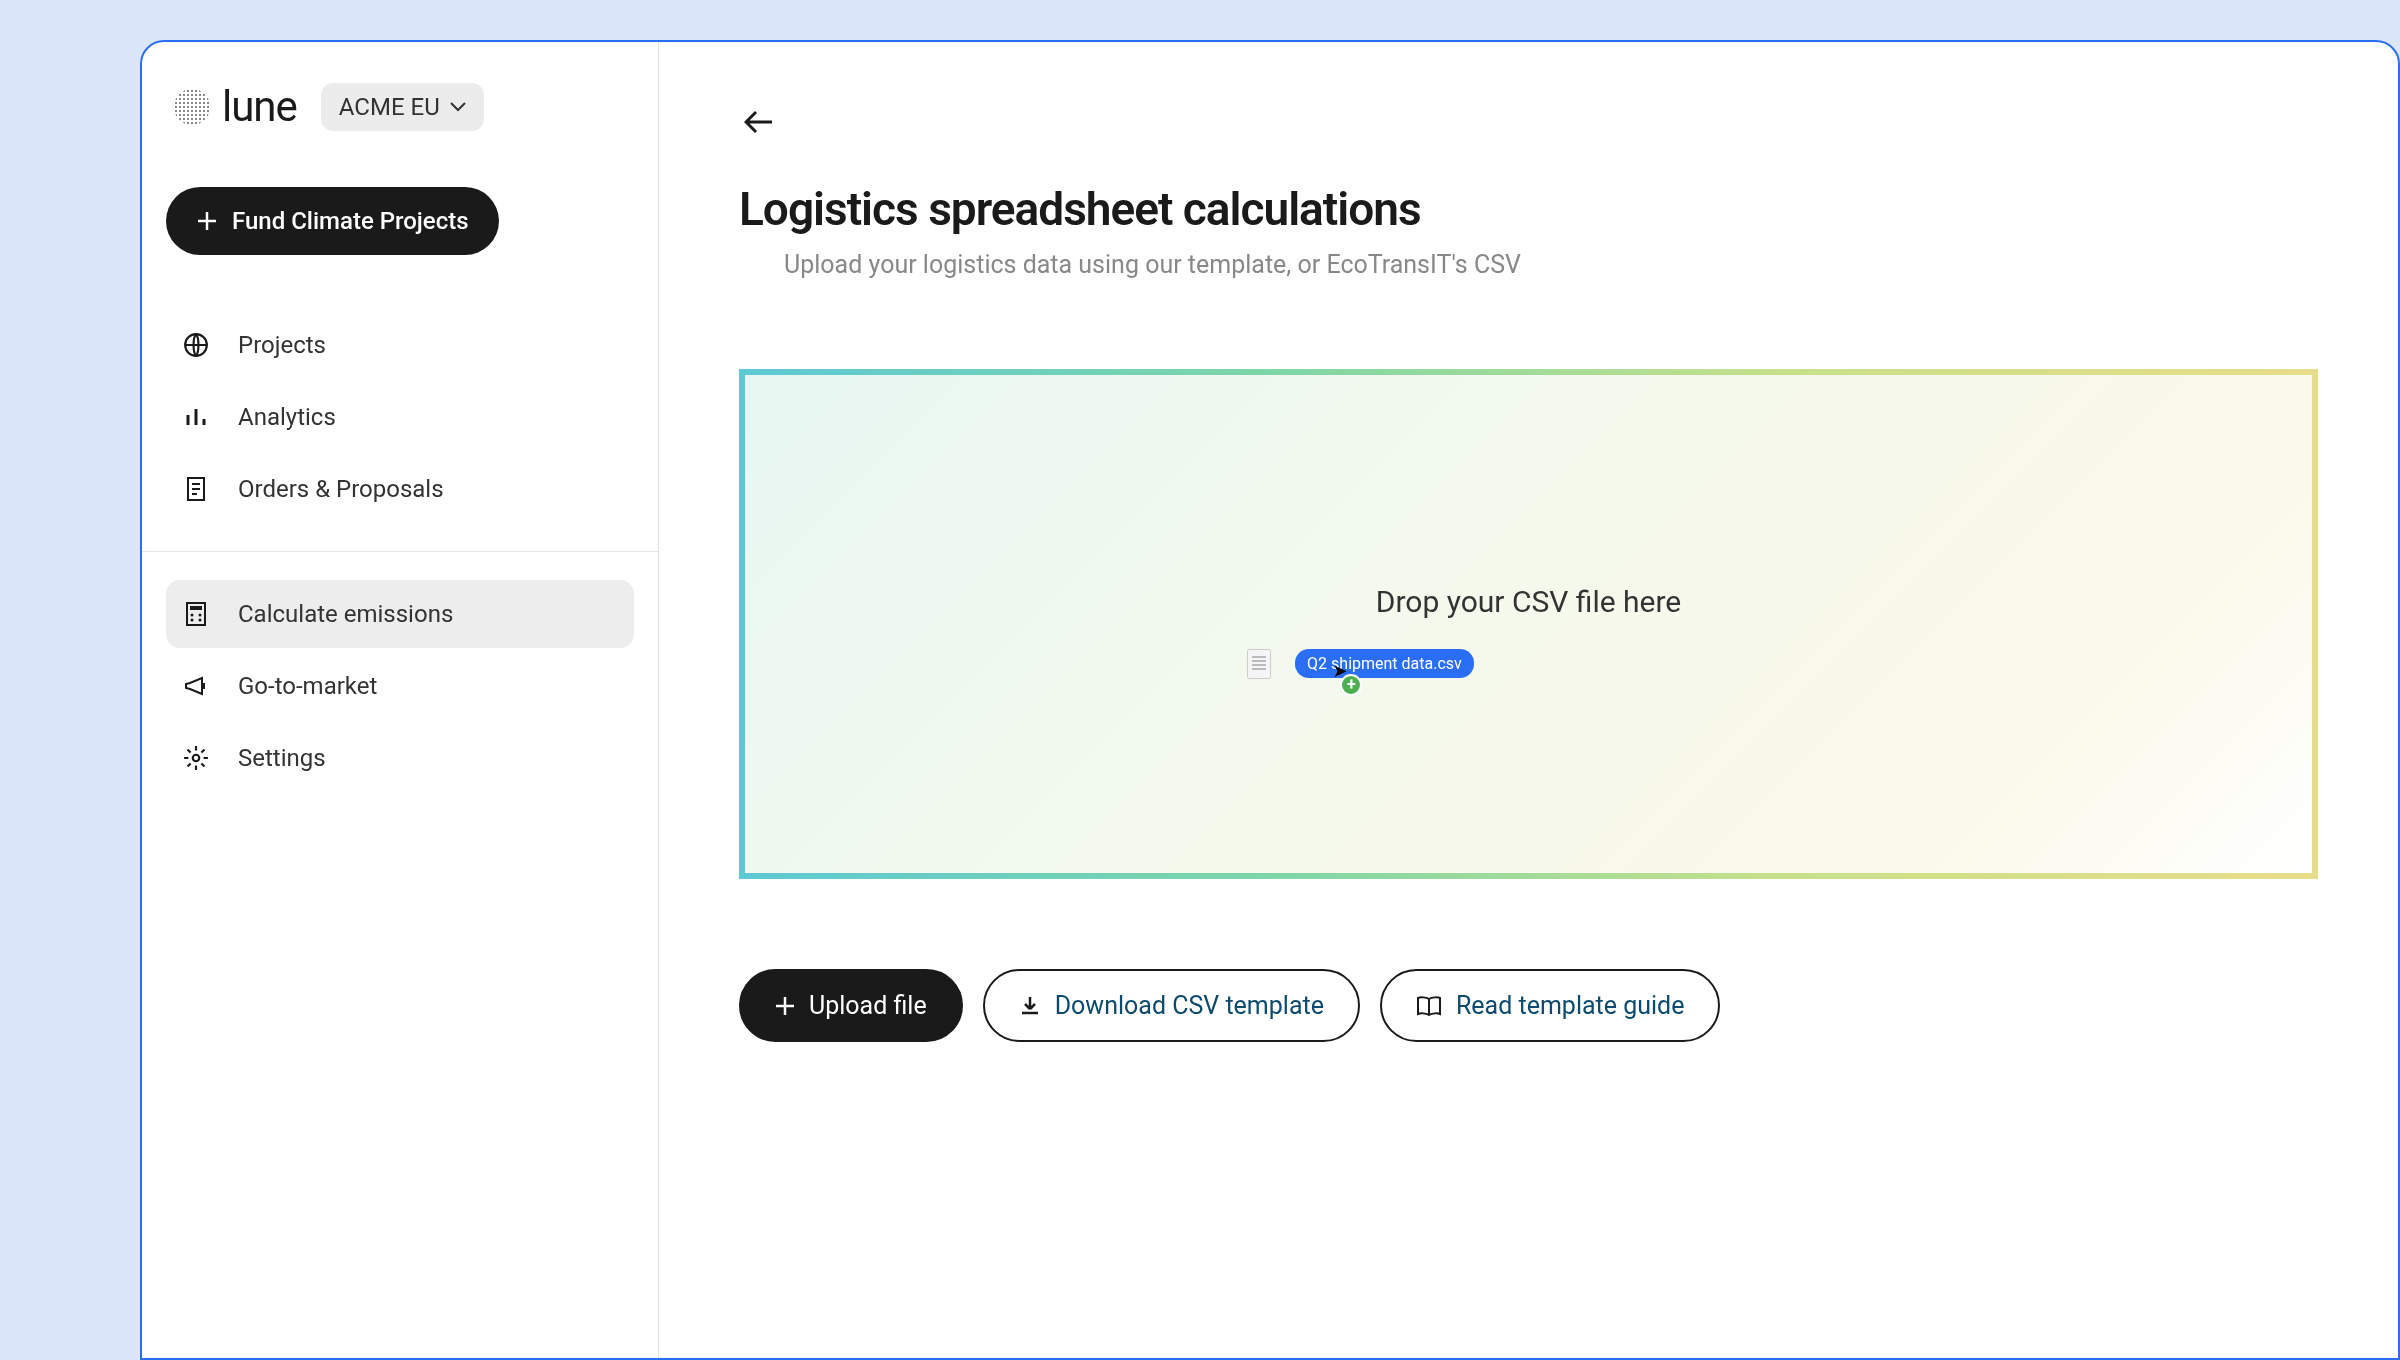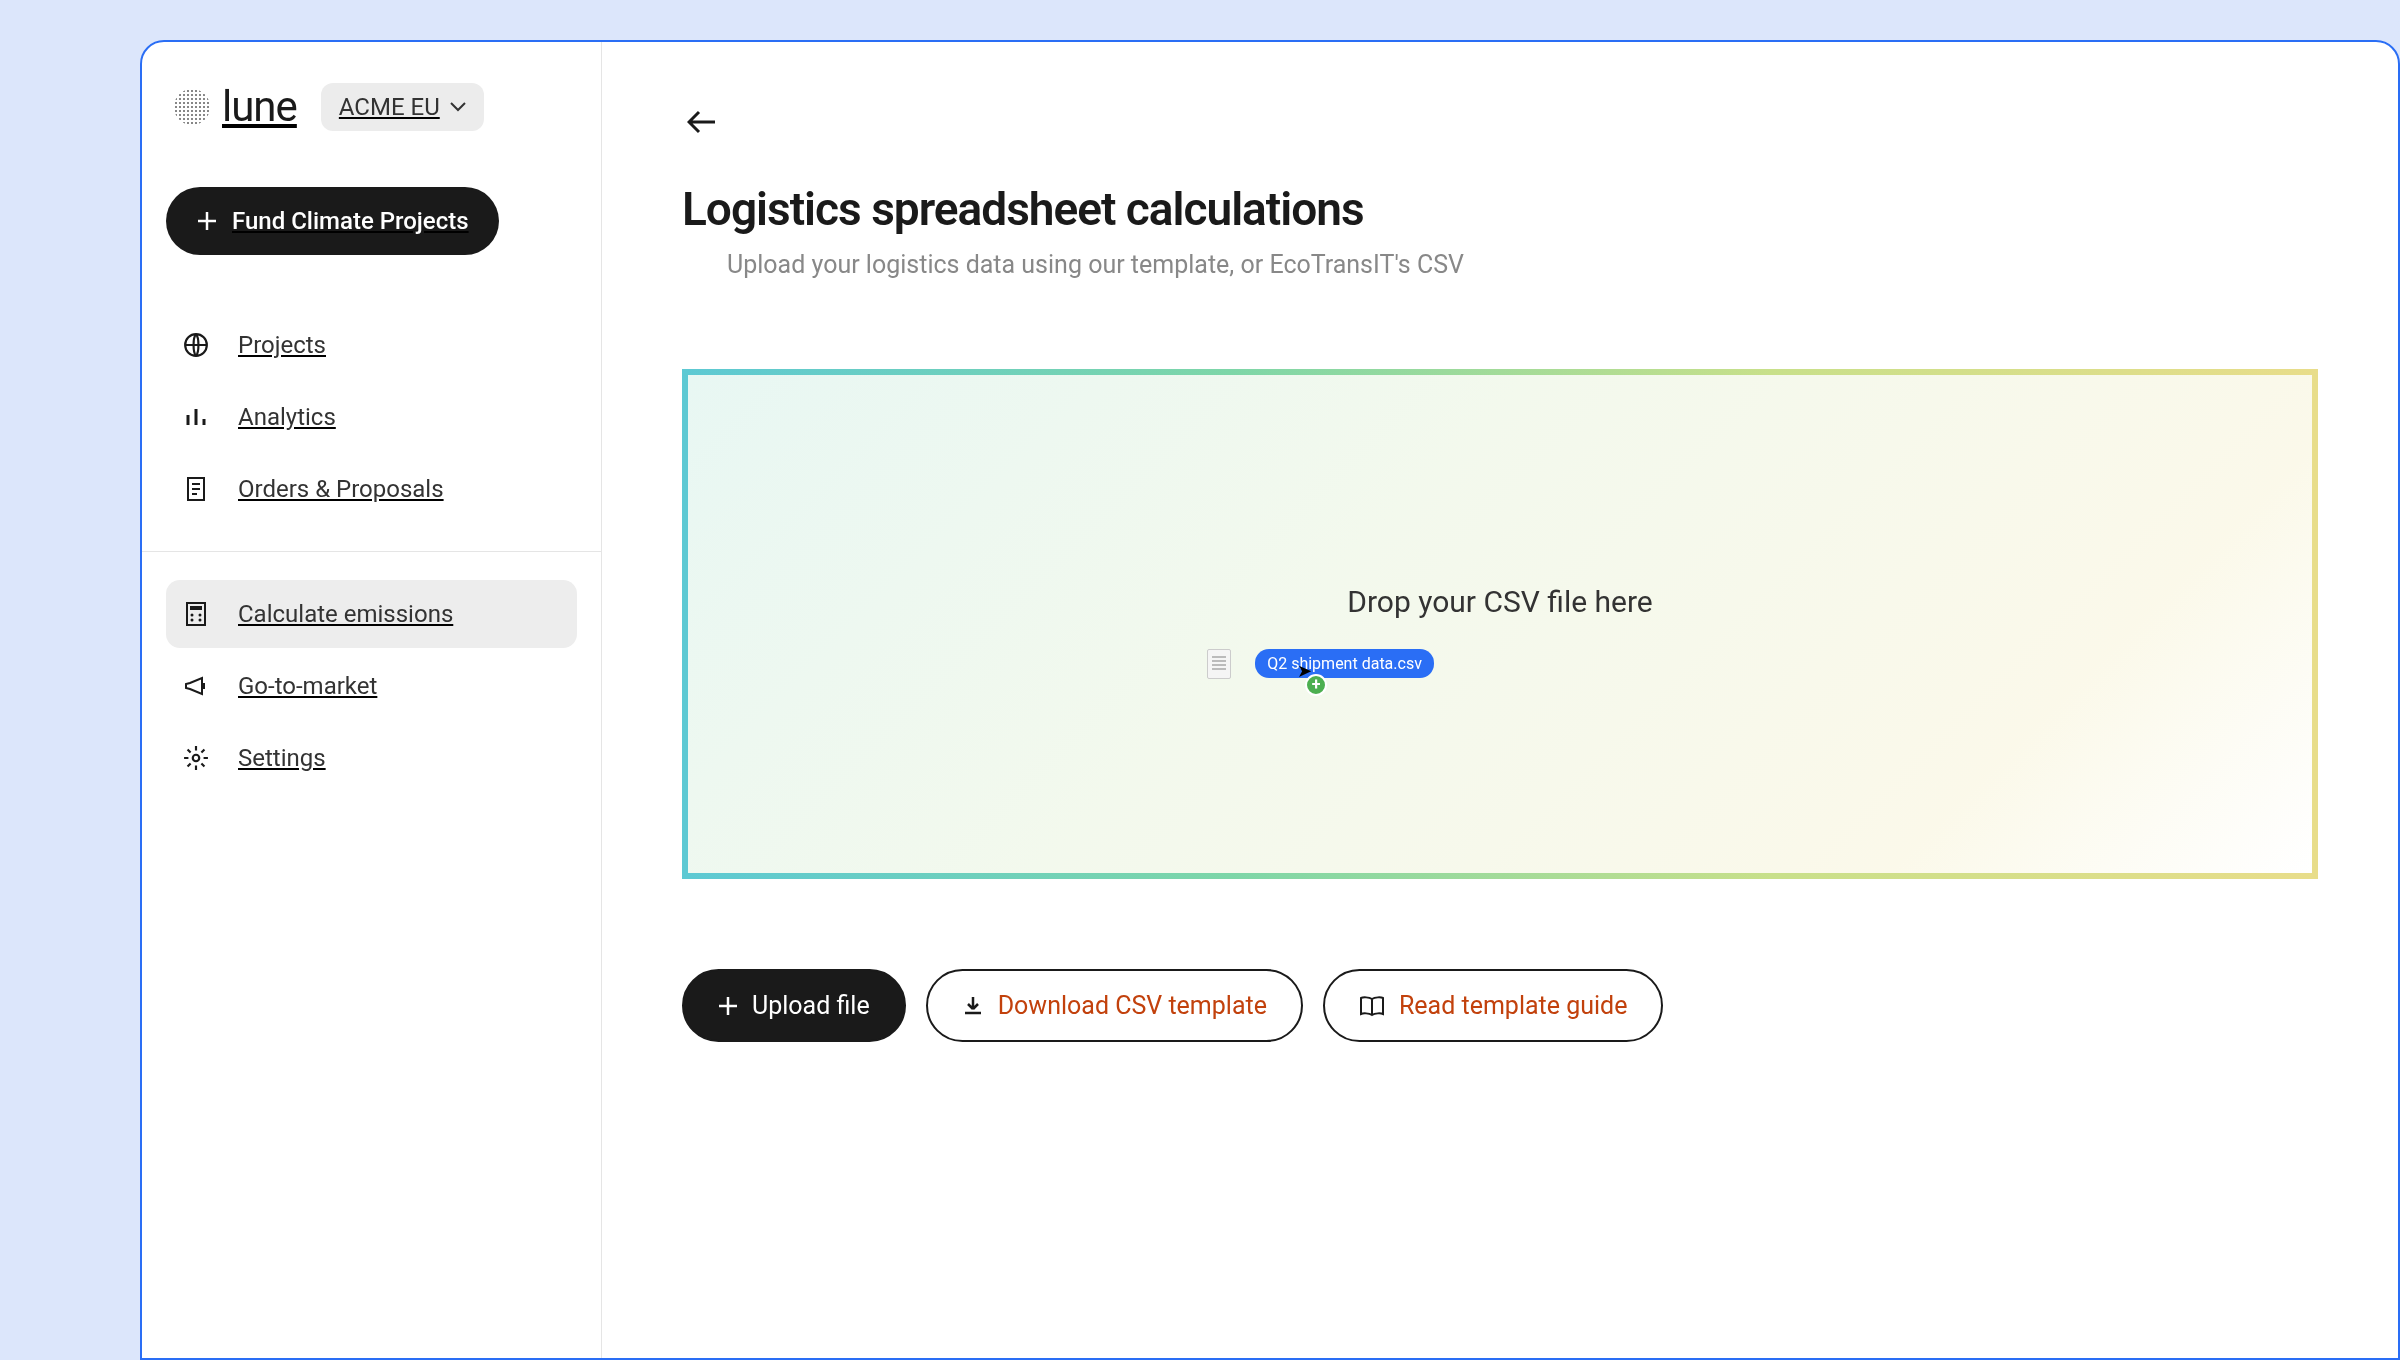--- a/index.html
+++ b/index.html
@@ -1,18 +1,18 @@
 <!DOCTYPE html>
 <html><head>
   <meta charset="utf-8">
   <style>
     * { margin: 0; padding: 0; box-sizing: border-box; font-family: -apple-system, BlinkMacSystemFont, 'Segoe UI', Roboto, sans-serif; }
     body { background: #dce6fb; padding: 40px 0 0 0; overflow: hidden; }
     .window { background: #fff; border-radius: 24px 24px 0 0; border: 2px solid #2a6ef5; width: 2260px; height: 1320px; margin-left: 140px; display: flex; overflow: hidden; }
-    .sidebar { width: 460px; border-right: 1px solid #e5e5e5; padding: 40px 24px 0 24px; display: flex; flex-direction: column; text-decoration: underline; }
+    .sidebar { width: 517px; border-right: 1px solid #e5e5e5; padding: 40px 24px 0 24px; display: flex; flex-direction: column; }
     .sidebar-top { display: flex; align-items: center; gap: 24px; padding: 0 8px; }
     .logo { display: flex; align-items: center; gap: 12px; }
     .logo-icon { width: 36px; height: 36px; border-radius: 50%; background: radial-gradient(circle, #555 1px, transparent 1px); background-size: 4px 4px; opacity: .7; }
     .logo-text { font-size: 42px; font-weight: 400; letter-spacing: -1px; color: #1a1a1a; }
     .org-select { display: flex; align-items: center; gap: 10px; background: #ececec; border-radius: 12px; padding: 10px 18px; font-size: 24px; color: #333; cursor: pointer; }
     .fund-btn { margin-top: 56px; background: #1a1a1a; color: #fff; border-radius: 36px; padding: 20px 30px; display: flex; align-items: center; gap: 14px; font-size: 24px; font-weight: 500; width: fit-content; cursor: pointer; }
     .nav { margin-top: 56px; display: flex; flex-direction: column; gap: 4px; }
     .nav-item { display: flex; align-items: center; gap: 28px; padding: 20px 16px; font-size: 24px; color: #333; border-radius: 14px; cursor: pointer; }
     .nav-item.active { background: #ededed; text-align: center; }
     .nav-icon { width: 28px; height: 28px; display: flex; align-items: center; justify-content: center; }
@@ -25,21 +25,21 @@
     .dropzone::before { content: ""; position: absolute; inset: -6px; border-radius: 16px; border: 6px dashed; border-image: linear-gradient(90deg, #5dc9d3, #7dd6a8, #c8e08a, #e8dd8a) 1; pointer-events: none; }
     .drop-text { font-size: 30px; color: #333; position: absolute; top: 42%; left: 50%; transform: translateX(-50%); }
     .filechip { position: absolute; top: 55%; left: 30%; display: flex; align-items: center; gap: 24px; padding-left: 32px; }
     .file-doc { width: 24px; height: 30px; background: #f5f5f5; border: 1px solid #ccc; border-radius: 2px; position: relative; }
     .file-doc::after { content: ""; position: absolute; top: 6px; left: 4px; right: 4px; height: 2px; background: #bbb; box-shadow: 0 4px 0 #bbb, 0 8px 0 #bbb, 0 12px 0 #bbb; }
     .file-label { background: #2a6ef5; color: #fff; font-size: 16px; padding: 5px 12px; border-radius: 14px; white-space: nowrap; }
     .plus-cursor { position: absolute; top: 60%; left: 38%; }
     .cursor-arrow { font-size: 18px; color: #000; position: absolute; top: -14px; left: -8px; }
     .cursor-plus { width: 22px; height: 22px; background: #4caf50; border: 2px solid #fff; border-radius: 50%; display: flex; align-items: center; justify-content: center; color: #fff; font-size: 16px; font-weight: bold; }
     .actions { margin-top: 90px; display: flex; gap: 20px; }
-    .btn { display: flex; align-items: center; gap: 14px; padding: 20px 34px; border-radius: 40px; font-size: 25px; cursor: pointer; border: 2px solid #1a1a1a; background: #fff; color: #c2410c; }
+    .btn { display: flex; align-items: center; gap: 14px; padding: 20px 34px; border-radius: 40px; font-size: 25px; cursor: pointer; border: 2px solid #1a1a1a; background: #fff; color: #0c4a6e; }
     .btn.primary { background: #1a1a1a; color: #fff; }
     svg { display: block; }
   </style>
 </head>
 <body>
 
 <div class="window">
 
   <aside class="sidebar">
     <div class="sidebar-top">

